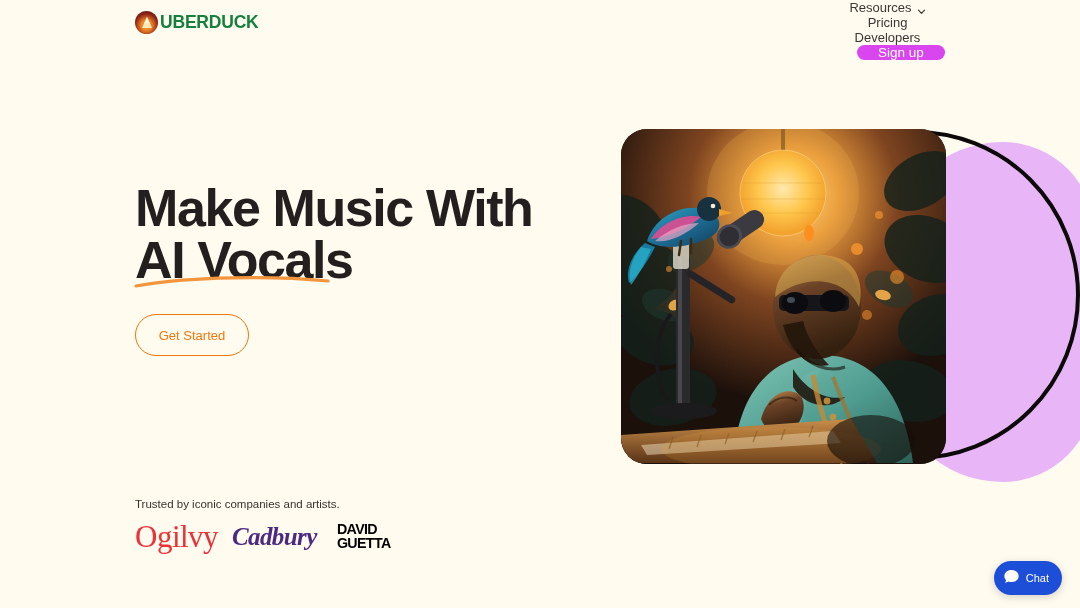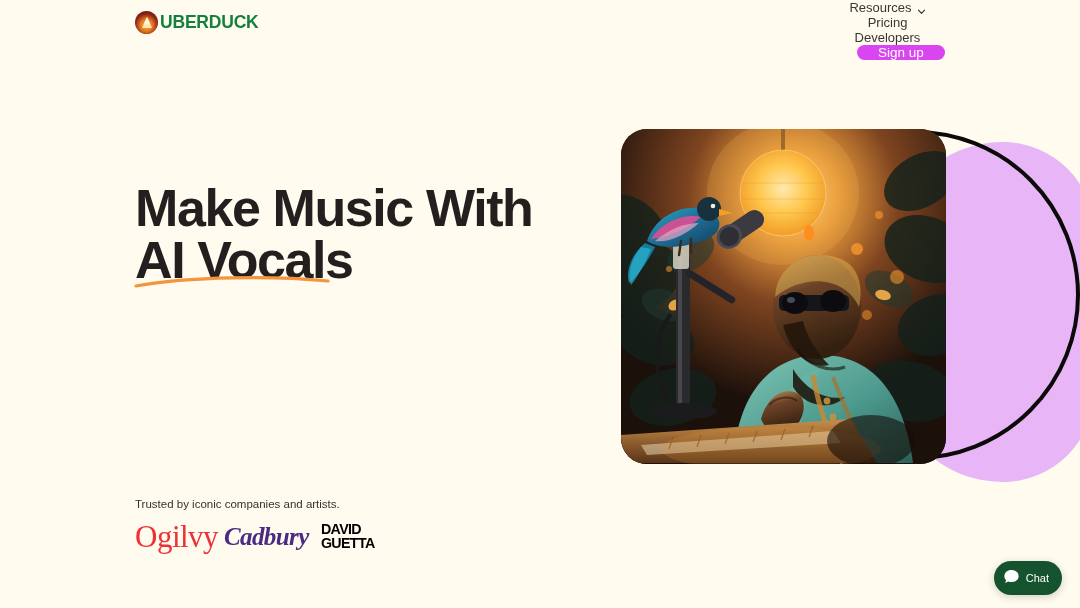--- a/index.html
+++ b/index.html
@@ -138,21 +138,21 @@
     left: 135px; top: 498px;
   }
   .trusted-label {
     font-size: 11.5px;
     color: #37322E;
   }
   .brand-row {
     margin-top: 9px;
     display: flex;
     align-items: center;
-    gap: 8px;
+    gap: 16px;
     height: 34px;
   }
   .brand { flex: none; display: flex; align-items: center; }
   .brand-ogilvy {
     font-family: "Liberation Serif", serif;
     font-size: 31px;
     color: #ED3237;
     letter-spacing: -0.5px;
     line-height: 1;
     width: 78px;
@@ -221,21 +221,21 @@
     background: #1A0E0A;
   }
 
   
   .chat {
     position: absolute;
     right: 18px; bottom: 13px;
     height: 34px;
     min-width: 66px;
     padding: 0 13px 0 9px;
-    background: #14532d;
+    background: #1d4ed8;
     border-radius: 999px;
     display: flex;
     align-items: center;
     gap: 6px;
     cursor: pointer;
     box-shadow: 0 2px 8px rgba(0,0,0,0.18);
   }
   .chat-label {
     color: #FFFFFF;
     font-size: 11px;
@@ -277,20 +277,21 @@
 
 <div class="hero-left">
   <h1 class="headline">Make Music With
 AI Vocals</h1>
 
   <svg class="underline-svg" viewBox="0 0 195 16" xmlns="http://www.w3.org/2000/svg">
     <path d="M1 12 C 55 2, 140 2, 193 7" fill="none" stroke="#F2953D" stroke-width="3.2" stroke-linecap="round"></path>
   </svg>
 
 
+  <button class="cta">Get Started</button>
 </div>
 
 <div class="trusted">
   <div class="trusted-label">Trusted by iconic companies and artists.</div>
   <div class="brand-row">
     <div class="brand">
       <span class="brand-ogilvy">Ogilvy</span>
     </div>
     <div class="brand">
       <span class="brand-cadbury">Cadbury</span>

